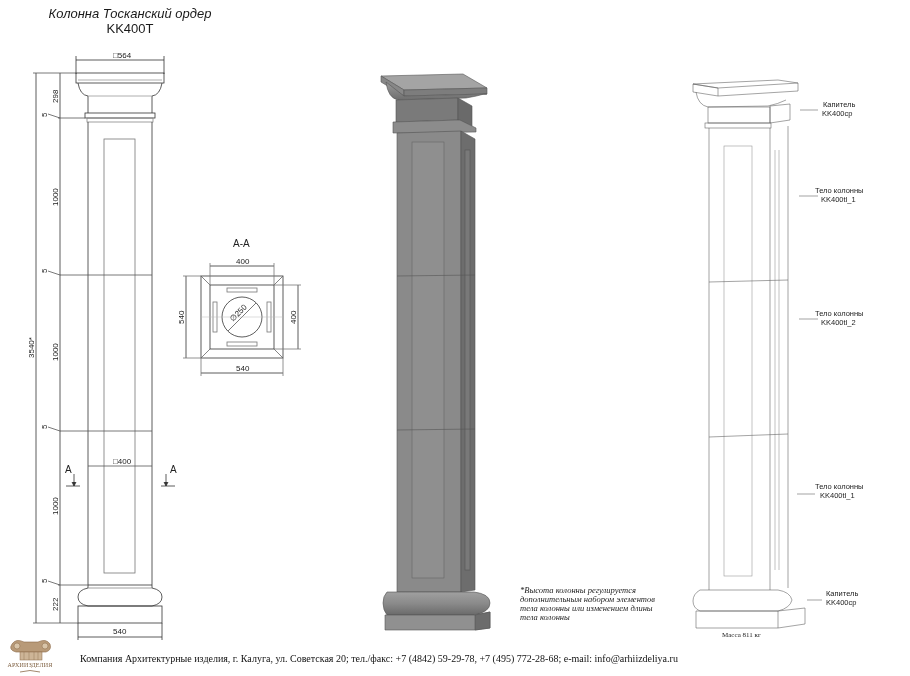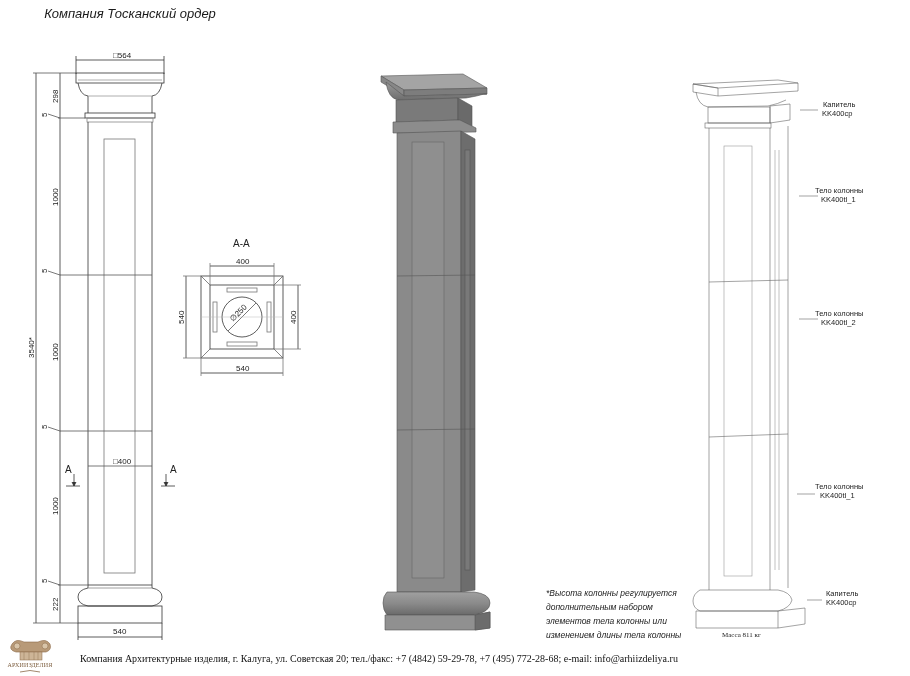--- a/index.html
+++ b/index.html
@@ -3,31 +3,32 @@
 <meta charset="utf-8">
 <style>
   html, body { margin: 0; padding: 0; background: #ffffff; }
   body { width: 910px; height: 676px; position: relative; overflow: hidden; font-family: "Liberation Sans", sans-serif; color: #1a1a1a; }
   .abs { position: absolute; }
   .title { left: 40px; top: 6px; width: 180px; text-align: center; font-size: 13px; line-height: 15px; }
   .title .t1 { font-style: italic; }
   svg { position: absolute; left: 0; top: 0; }
   .dim { font-family: "Liberation Sans", sans-serif; font-size: 8px; fill: #222; }
   .lbl { font-family: "Liberation Sans", sans-serif; font-size: 7.5px; fill: #222; }
-  .note { left: 546px; top: 586px; width: 140px; font-family: Liberation Sans, sans-serif; font-style: italic; font-size: 8.5px; line-height: 14px; color: #222; }
+  .note { left: 520px; top: 586px; width: 140px; font-family: Liberation Serif, serif; font-style: italic; font-size: 8.5px; line-height: 9px; color: #222; }
   .mass { left: 697px; top: 631px; font-family: "Liberation Serif", serif; font-size: 7px; color: #222; padding-left: 25px; }
   .footer { left: 80px; top: 653px; font-family: "Liberation Serif", serif; font-size: 10px; color: #111; white-space: nowrap; }
   .logo { left: 2px; top: 636px; width: 56px; height: 40px; }
   .logo-text { position: absolute; left: 0; top: 26px; width: 56px; text-align: center; font-family: "Liberation Serif", serif; font-size: 6px; color: #7a5a3a; letter-spacing: 0.2px; }
 </style>
 </head>
 <body>
 
 <div class="abs title">
-  <div class="t1">Компания Тосканский ордер</div>
+  <div class="t1">Колонна Тосканский ордер</div>
+  <div>KK400T</div>
 </div>
 
 <svg width="910" height="676" viewBox="0 0 910 676">
 
   <g fill="none" stroke="#333" stroke-width="0.8">
 
     <line x1="76" y1="60" x2="164" y2="60"></line>
     <line x1="76" y1="56" x2="76" y2="74"></line>
     <line x1="164" y1="56" x2="164" y2="74"></line>
 

